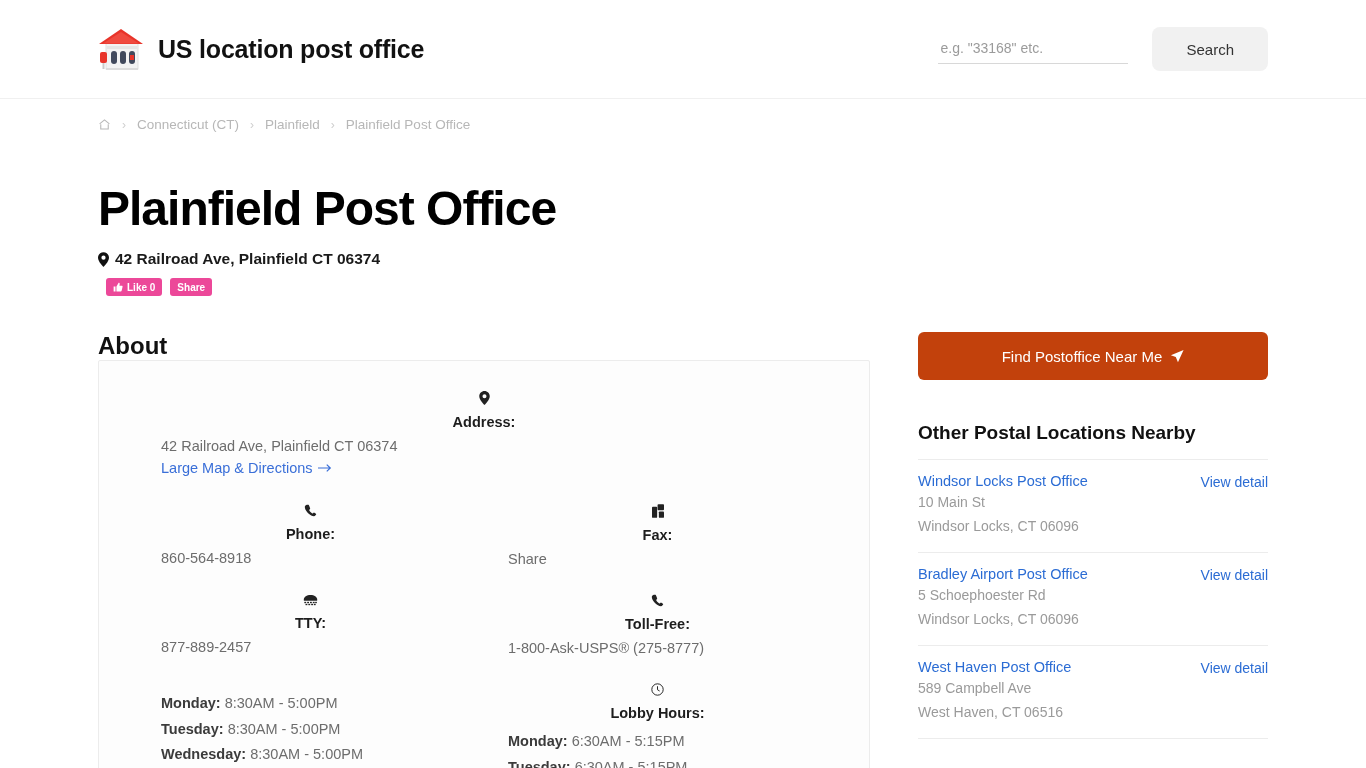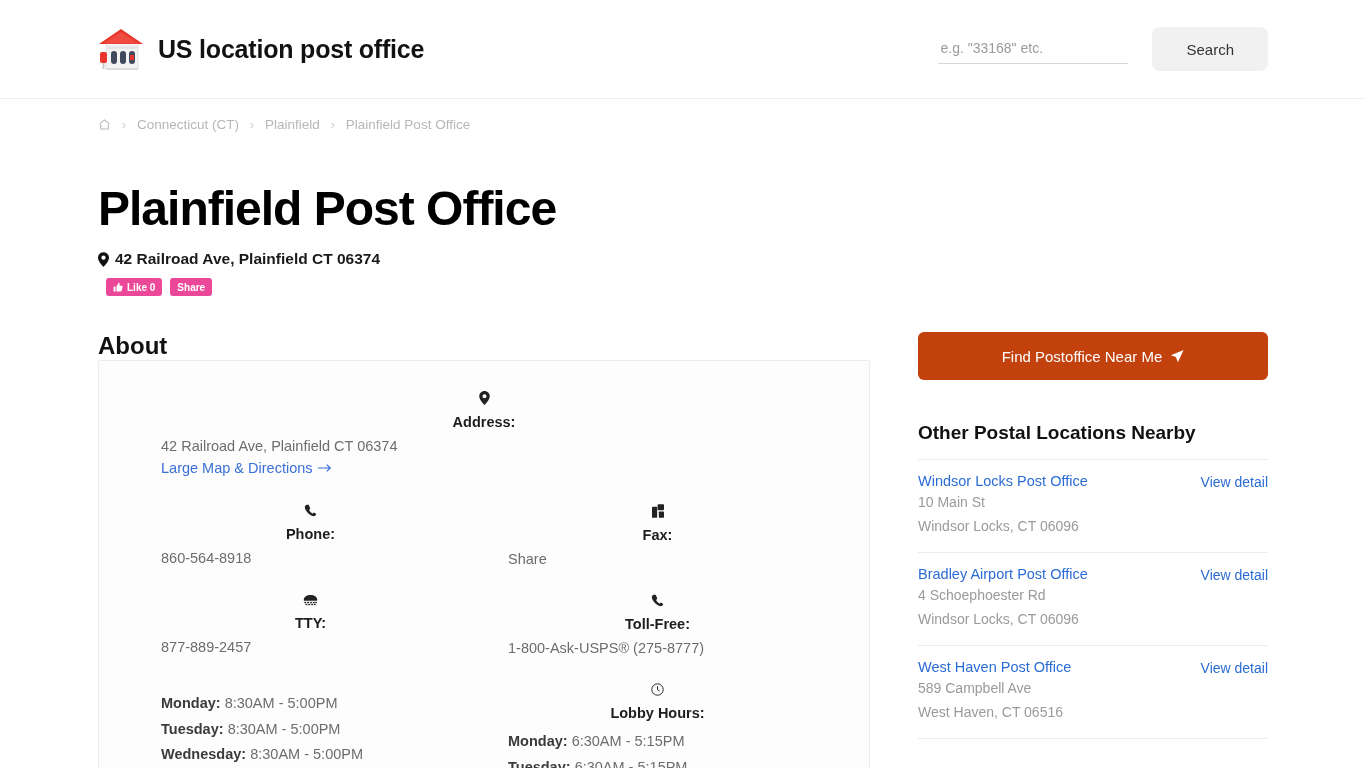--- a/index.html
+++ b/index.html
@@ -455,21 +455,21 @@
           <a class="nearby-name" href="#">Windsor Locks Post Office</a>
           <div class="nearby-addr">10 Main St</div>
           <div class="nearby-addr">Windsor Locks, CT 06096</div>
         </div>
         <a class="view-detail" href="#">View detail</a>
       </div>
 
       <div class="nearby-item">
         <div>
           <a class="nearby-name" href="#">Bradley Airport Post Office</a>
-          <div class="nearby-addr">4 Schoephoester Rd</div>
+          <div class="nearby-addr">5 Schoephoester Rd</div>
           <div class="nearby-addr">Windsor Locks, CT 06096</div>
         </div>
         <a class="view-detail" href="#">View detail</a>
       </div>
 
       <div class="nearby-item">
         <div>
           <a class="nearby-name" href="#">West Haven Post Office</a>
           <div class="nearby-addr">589 Campbell Ave</div>
           <div class="nearby-addr">West Haven, CT 06516</div>

